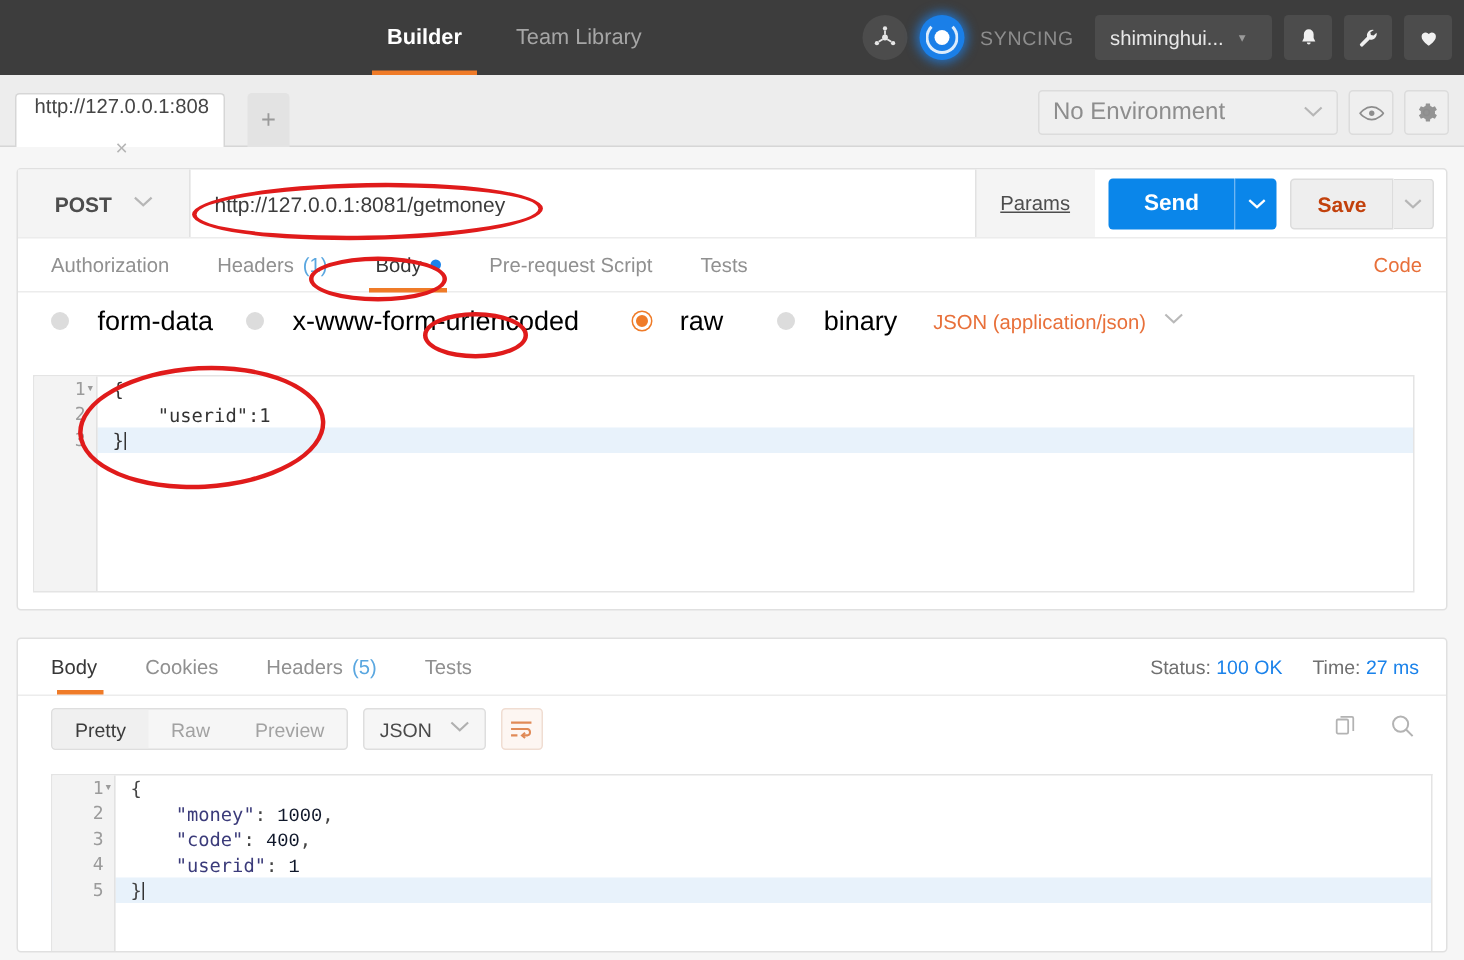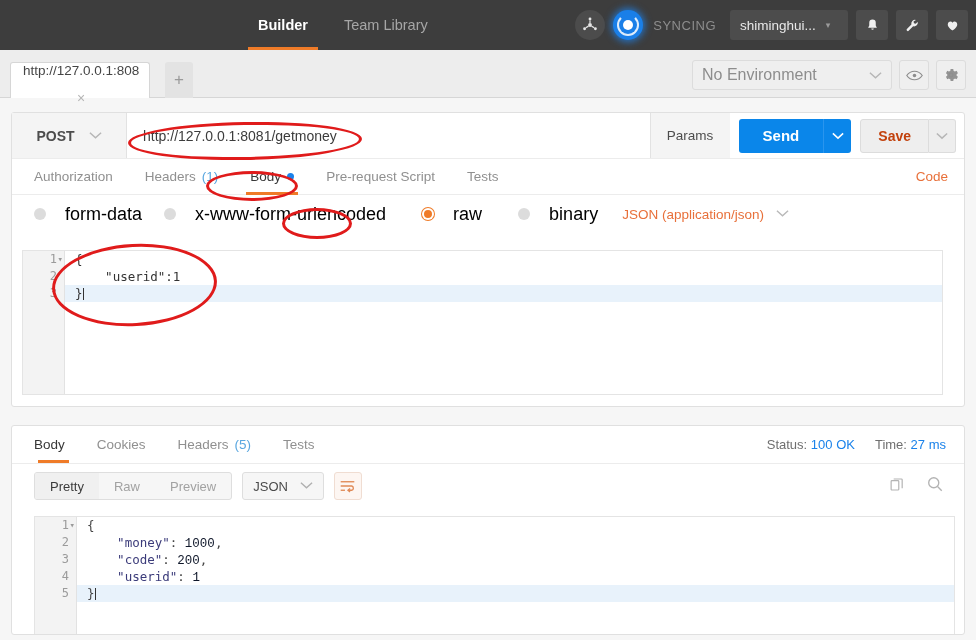--- a/index.html
+++ b/index.html
@@ -100,21 +100,21 @@
   }
   .method-box .caret { color:#b0b0b0; font-size:11px; font-weight:normal; }
   .url-input {
     flex:1; border:none; outline:none; padding:0 16px;
     font-size:14px; color:#3c3c3c; background:transparent;
     font-family:"Liberation Sans", sans-serif;
   }
   .params-btn {
     width:80px; background:#f4f4f4; border-left:1px solid #e2e2e2;
     display:flex; align-items:center; justify-content:center;
-    font-size:13.5px; color:#4d4d4d; cursor:pointer;
+    font-size:13.5px; color:#4d4d4d; cursor:pointer;text-decoration:underline;
   }
   .send-wrap { display:flex; align-items:center; padding:0 8px 0 9px; }
   .send-btn {
     height:34px; background:#0a86ea; color:#fff; font-size:15px; font-weight:bold;
     display:flex; align-items:center; padding:0 24px; border-radius:3px 0 0 3px; cursor:pointer;
   }
   .send-caret {
     height:34px; width:28px; background:#0a86ea; border-left:1px solid #2a95ee;
     border-radius:0 3px 3px 0; display:flex; align-items:center; justify-content:center;
     color:#fff; font-size:11px; cursor:pointer;
@@ -473,21 +473,21 @@
           <span class="gfold">▾</span>
         </div>
         <div class="gnum">2</div>
         <div class="gnum">3</div>
         <div class="gnum">4</div>
         <div class="gnum">5</div>
       </div>
       <div id="resp-code">
           <div class="codeline"><span class="p">{</span></div>
           <div class="codeline"><span class="p">    </span><span class="k">"money"</span><span class="p">: </span><span class="n">1000</span><span class="p">,</span></div>
-          <div class="codeline"><span class="p">    </span><span class="k">"code"</span><span class="p">: </span><span class="n">200</span><span class="p">,</span></div>
+          <div class="codeline"><span class="p">    </span><span class="k">"code"</span><span class="p">: </span><span class="n">400</span><span class="p">,</span></div>
           <div class="codeline"><span class="p">    </span><span class="k">"userid"</span><span class="p">: </span><span class="n">1</span></div>
           <div class="codeline hl"><span class="p">}</span><span class="caret-bar"></span></div>
         </div>
     </div>
   </div>
 
   <div class="annot" id="annot-url"></div>
   <div class="annot" id="annot-body"></div>
   <div class="annot" id="annot-raw"></div>
   <div class="annot" id="annot-reqbody"></div>

